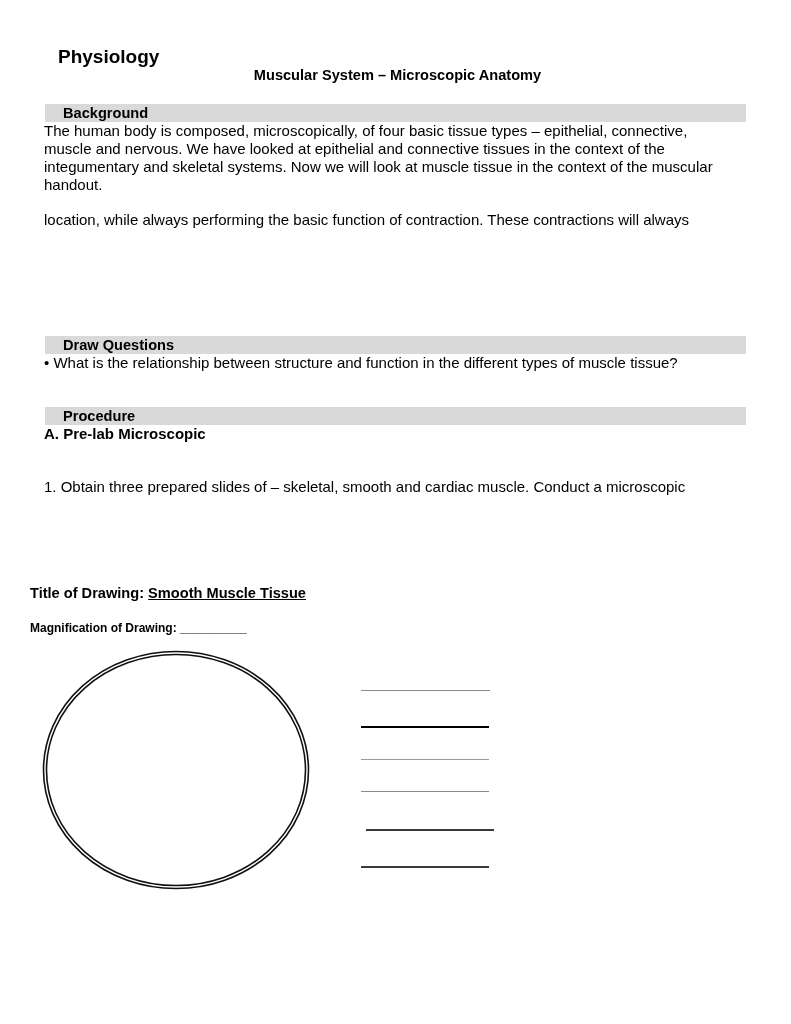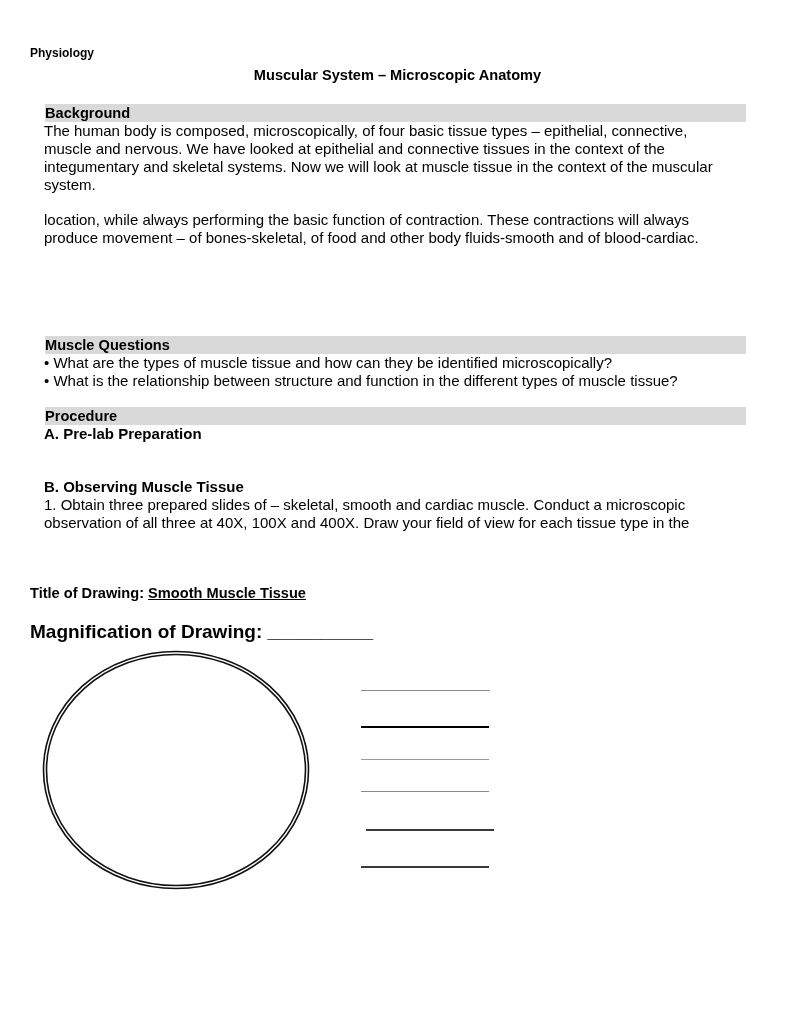--- a/index.html
+++ b/index.html
@@ -3,71 +3,67 @@
   <meta charset="utf-8">
   <style>
     html, body { margin: 0; padding: 0; background: #ffffff; }
     body {
       width: 791px; height: 1024px; position: relative; overflow: hidden;
       font-family: "Liberation Sans", sans-serif; color: #000;
       font-size: 14.6px;
     }
     .abs { position: absolute; }
     .bold { font-weight: bold; }
-    .course { left: 30px; top: 46px; font-weight: bold; font-size: 12px; }
+    .course { left: 58px; top: 46px; font-weight: bold; font-size: 19px; }
     .title { left: 0; width: 791px; top: 67px; text-align: center; font-weight: bold; font-size: 14.6px; padding-left: 2px; }
     .bar {
       position: absolute; left: 45px; width: 701px; height: 18px;
       background: #d9d9d9; font-weight: bold; font-size: 14.6px;
-      line-height: 18px; padding-left: 0; box-sizing: border-box;
+      line-height: 18px; padding-left: 18px; box-sizing: border-box;
     }
     .para { position: absolute; left: 44px; width: 705px; line-height: 18px; font-size: 15px; }
     .para p { margin: 0; }
     .line { position: absolute; display: block; }
     .underline { text-decoration: underline; }
     .circle-wrap { position: absolute; left: 40px; top: 648px; width: 272px; height: 244px; }
   </style>
 </head>
 <body>
 
 <div class="abs course">Physiology</div>
 <div class="abs title">Muscular System – Microscopic Anatomy</div>
 
 <div class="bar" style="top:104px;">Background</div>
 <div class="para" style="top:122px;">
   <p>The human body is composed, microscopically, of four basic tissue types – epithelial, connective,</p>
   <p>muscle and nervous. We have looked at epithelial and connective tissues in the context of the</p>
   <p>integumentary and skeletal systems. Now we will look at muscle tissue in the context of the muscular</p>
-  <p>system.</p>
+  <p>handout.</p>
 </div>
 <div class="para" style="top:211px;">
   <p>location, while always performing the basic function of contraction. These contractions will always</p>
-  <p>produce movement – of bones-skeletal, of food and other body fluids-smooth and of blood-cardiac.</p>
 </div>
 
-<div class="bar" style="top:336px;">Muscle Questions</div>
+<div class="bar" style="top:336px;">Draw Questions</div>
 <div class="para" style="top:354px;">
-  <p>• What are the types of muscle tissue and how can they be identified microscopically?</p>
   <p>• What is the relationship between structure and function in the different types of muscle tissue?</p>
 </div>
 
 <div class="bar" style="top:407px;">Procedure</div>
 <div class="para" style="top:425px;">
-  <p class="bold">A. Pre-lab Preparation</p>
+  <p class="bold">A. Pre-lab Microscopic</p>
 </div>
 <div class="para" style="top:478px;">
-  <p class="bold">B. Observing Muscle Tissue</p>
   <p>1. Obtain three prepared slides of – skeletal, smooth and cardiac muscle. Conduct a microscopic</p>
-  <p>observation of all three at 40X, 100X and 400X. Draw your field of view for each tissue type in the</p>
 </div>
 
 <div class="abs bold" style="left:30px; top:585px; font-size:14.6px;text-align:right;">
   <span>Title of Drawing: </span><span class="underline">Smooth Muscle Tissue</span>
 </div>
-<div class="abs bold" style="left:30px; top:621px; font-size:19px;">
+<div class="abs bold" style="left:30px; top:621px; font-size:12px;">
   <span>Magnification of Drawing: </span><span>__________</span>
 </div>
 
 <div class="circle-wrap">
   <svg width="272" height="244" viewBox="0 0 272 244">
     <ellipse cx="136" cy="122" rx="132.5" ry="118.5" fill="#ffffff" stroke="#111" stroke-width="1.6"></ellipse>
     <ellipse cx="136" cy="122" rx="129.5" ry="115.5" fill="none" stroke="#111" stroke-width="1.6"></ellipse>
   </svg>
 </div>
 

